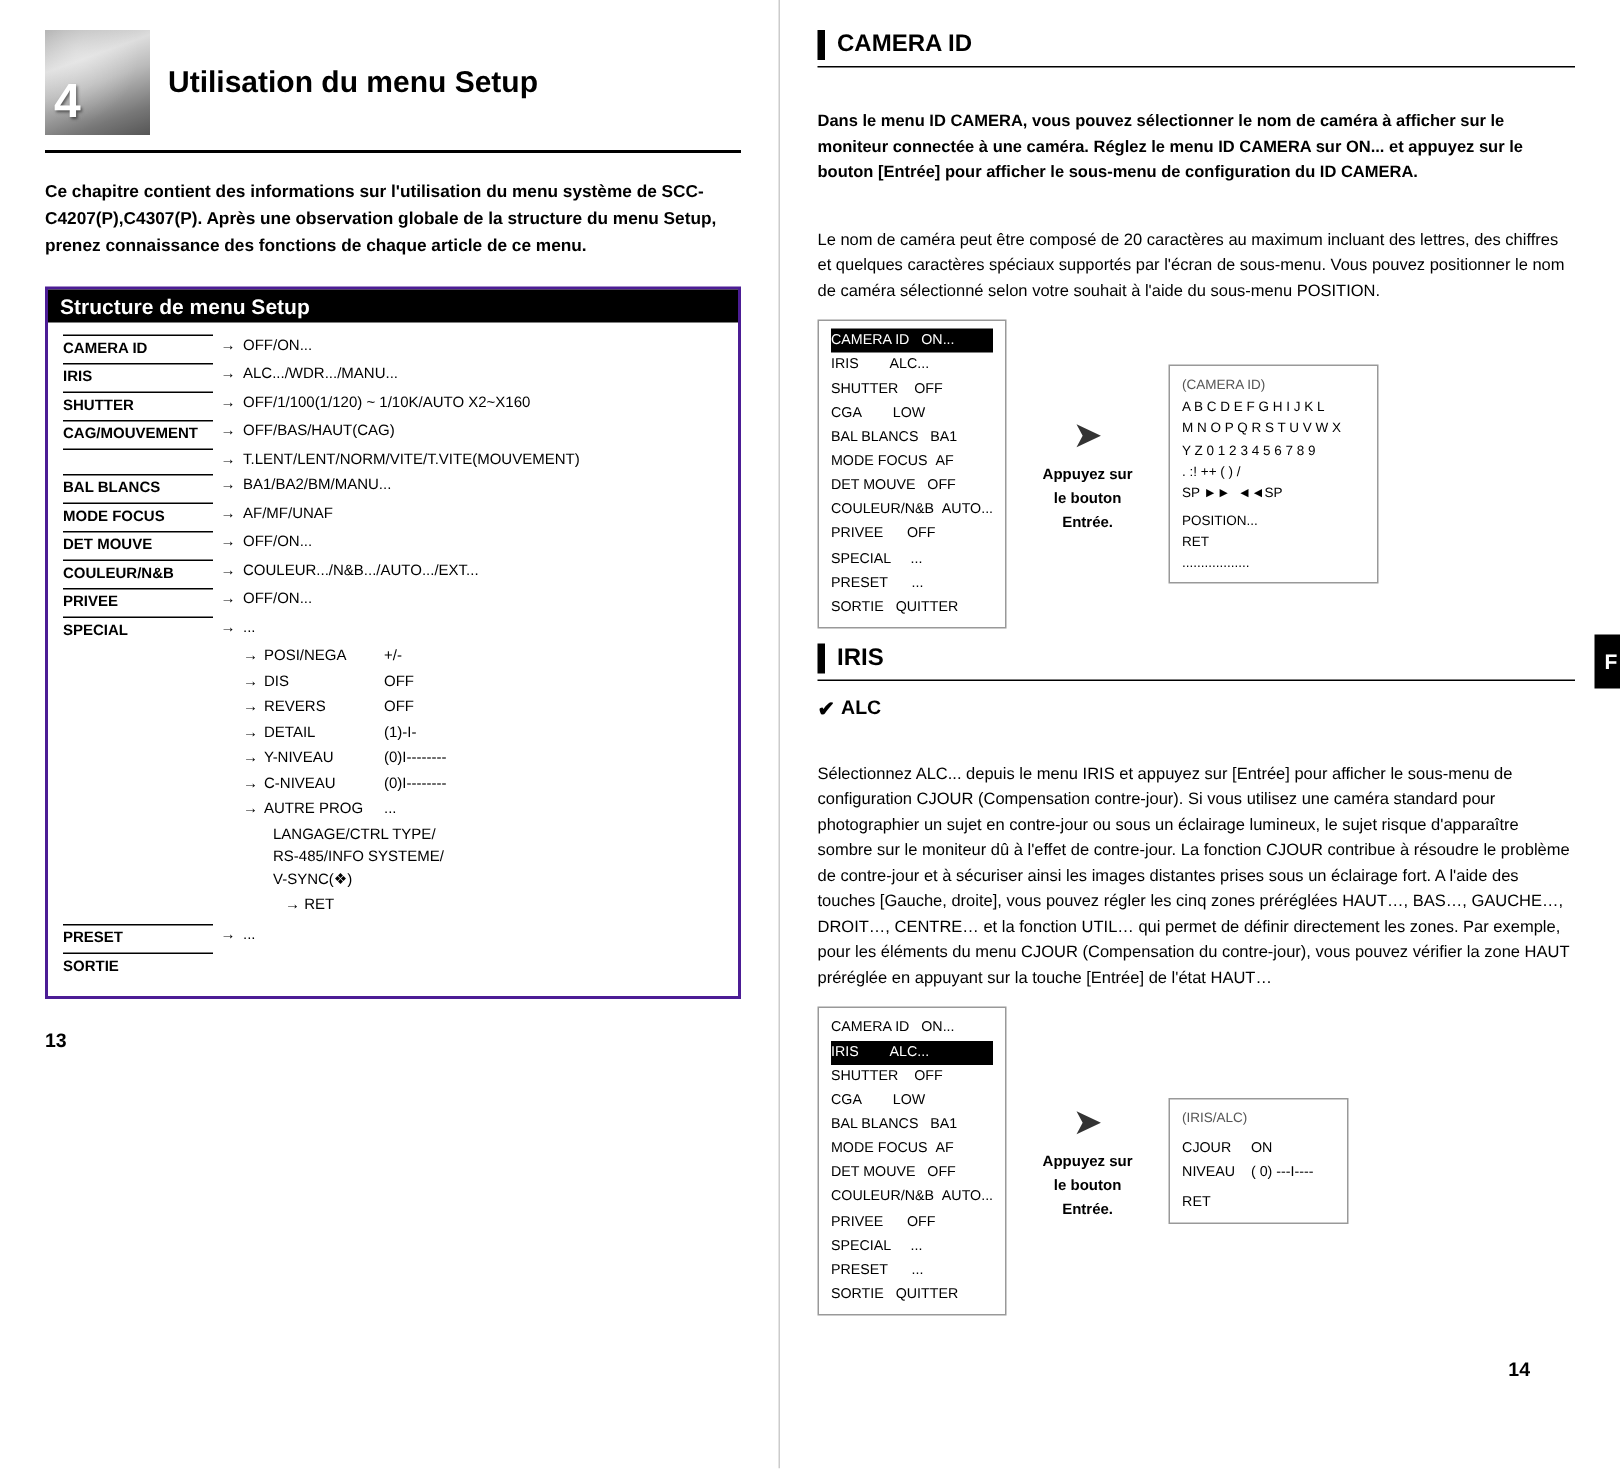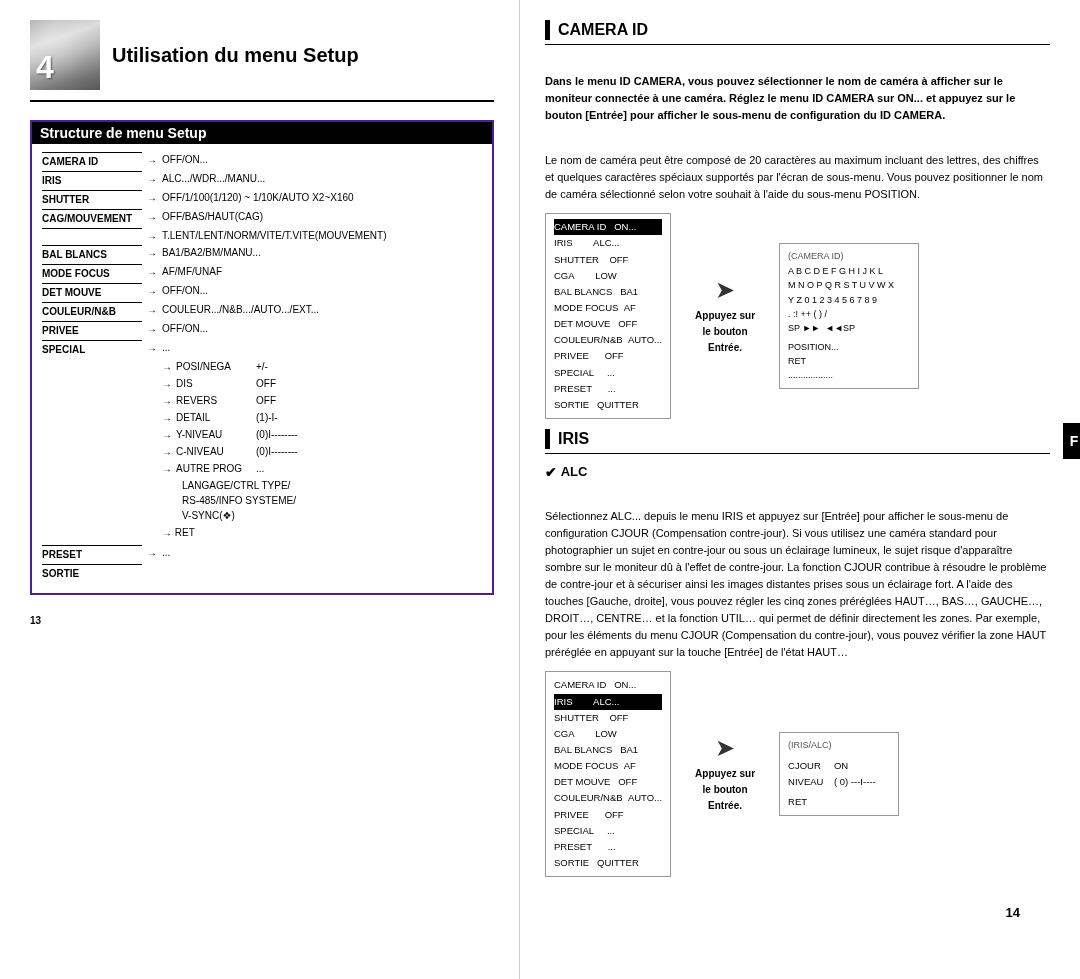--- a/index.html
+++ b/index.html
@@ -246,20 +246,21 @@
 
   <div class="page-left">
 
     <div class="chapter-header">
       <div class="chapter-number-box">
         <span class="chapter-num">4</span>
       </div>
       <span class="chapter-title">Utilisation du menu Setup</span>
     </div>
 
+    <p class="intro-text">Ce chapitre contient des informations sur l'utilisation du menu système de SCC-C4207(P),C4307(P). Après une observation globale de la structure du menu Setup, prenez connaissance des fonctions de chaque article de ce menu.</p>
 
     <div class="structure-box">
       <div class="structure-title">Structure de menu Setup</div>
 
       <div class="menu-tree">
 
         <div class="menu-item">
           <span class="menu-label">CAMERA ID</span>
           <span class="menu-arrow">→</span>
           <span class="menu-values">OFF/ON...</span>
@@ -359,39 +360,39 @@
             <span class="sub-arrow">→</span>
             <span class="sub-label">AUTRE PROG</span>
             <span class="sub-value">...</span>
           </div>
 
           <div style="margin-left: 20px; font-size: 10px; line-height:1.5;">
             LANGAGE/CTRL TYPE/<br>
             RS-485/INFO SYSTEME/<br>
             V-SYNC(❖)
           </div>
-          <div style="margin-top:2px; font-size:10px;">→ RET</div>
+          <div style="margin-top:2px; font-size:10px;margin-left:28px;">→ RET</div>
         </div>
 
         <div class="menu-item" style="margin-top:4px;">
           <span class="menu-label">PRESET</span>
           <span class="menu-arrow">→</span>
           <span class="menu-values">...</span>
         </div>
 
         <div class="menu-item">
           <span class="menu-label">SORTIE</span>
           <span class="menu-arrow"></span>
           <span class="menu-values"></span>
         </div>
       </div>
     </div>
 
 
-    <div style="margin-top: 20px; font-size:10px; font-weight:bold;">13</div>
+    <div style="margin-top: 20px; font-size:13px; font-weight:bold;">13</div>
   </div>
 
   <div class="page-right" style="position:relative;">
 
     <div class="f-tab" style="position:absolute; right:-5px; top:45%; background:#000; color:#fff; font-weight:bold; font-size:14px; width:22px; height:36px; display:flex; align-items:center; justify-content:center;">F</div>
 
     <div class="section-title">
       <span class="section-bar"></span>
       <span>CAMERA ID</span>
     </div>

